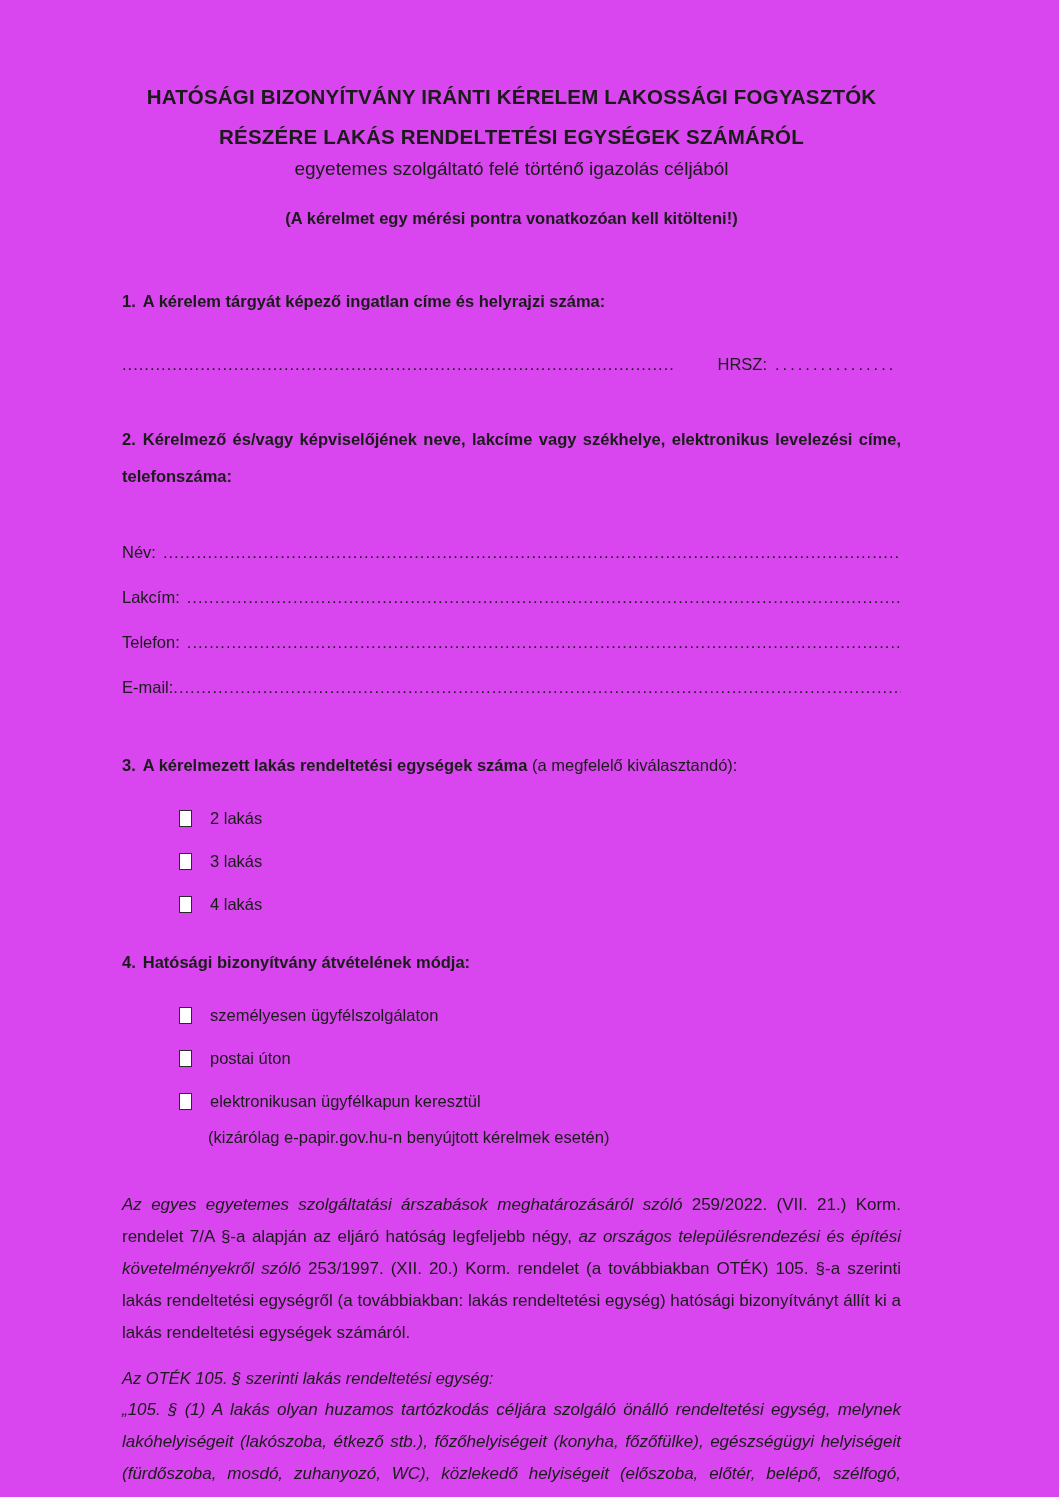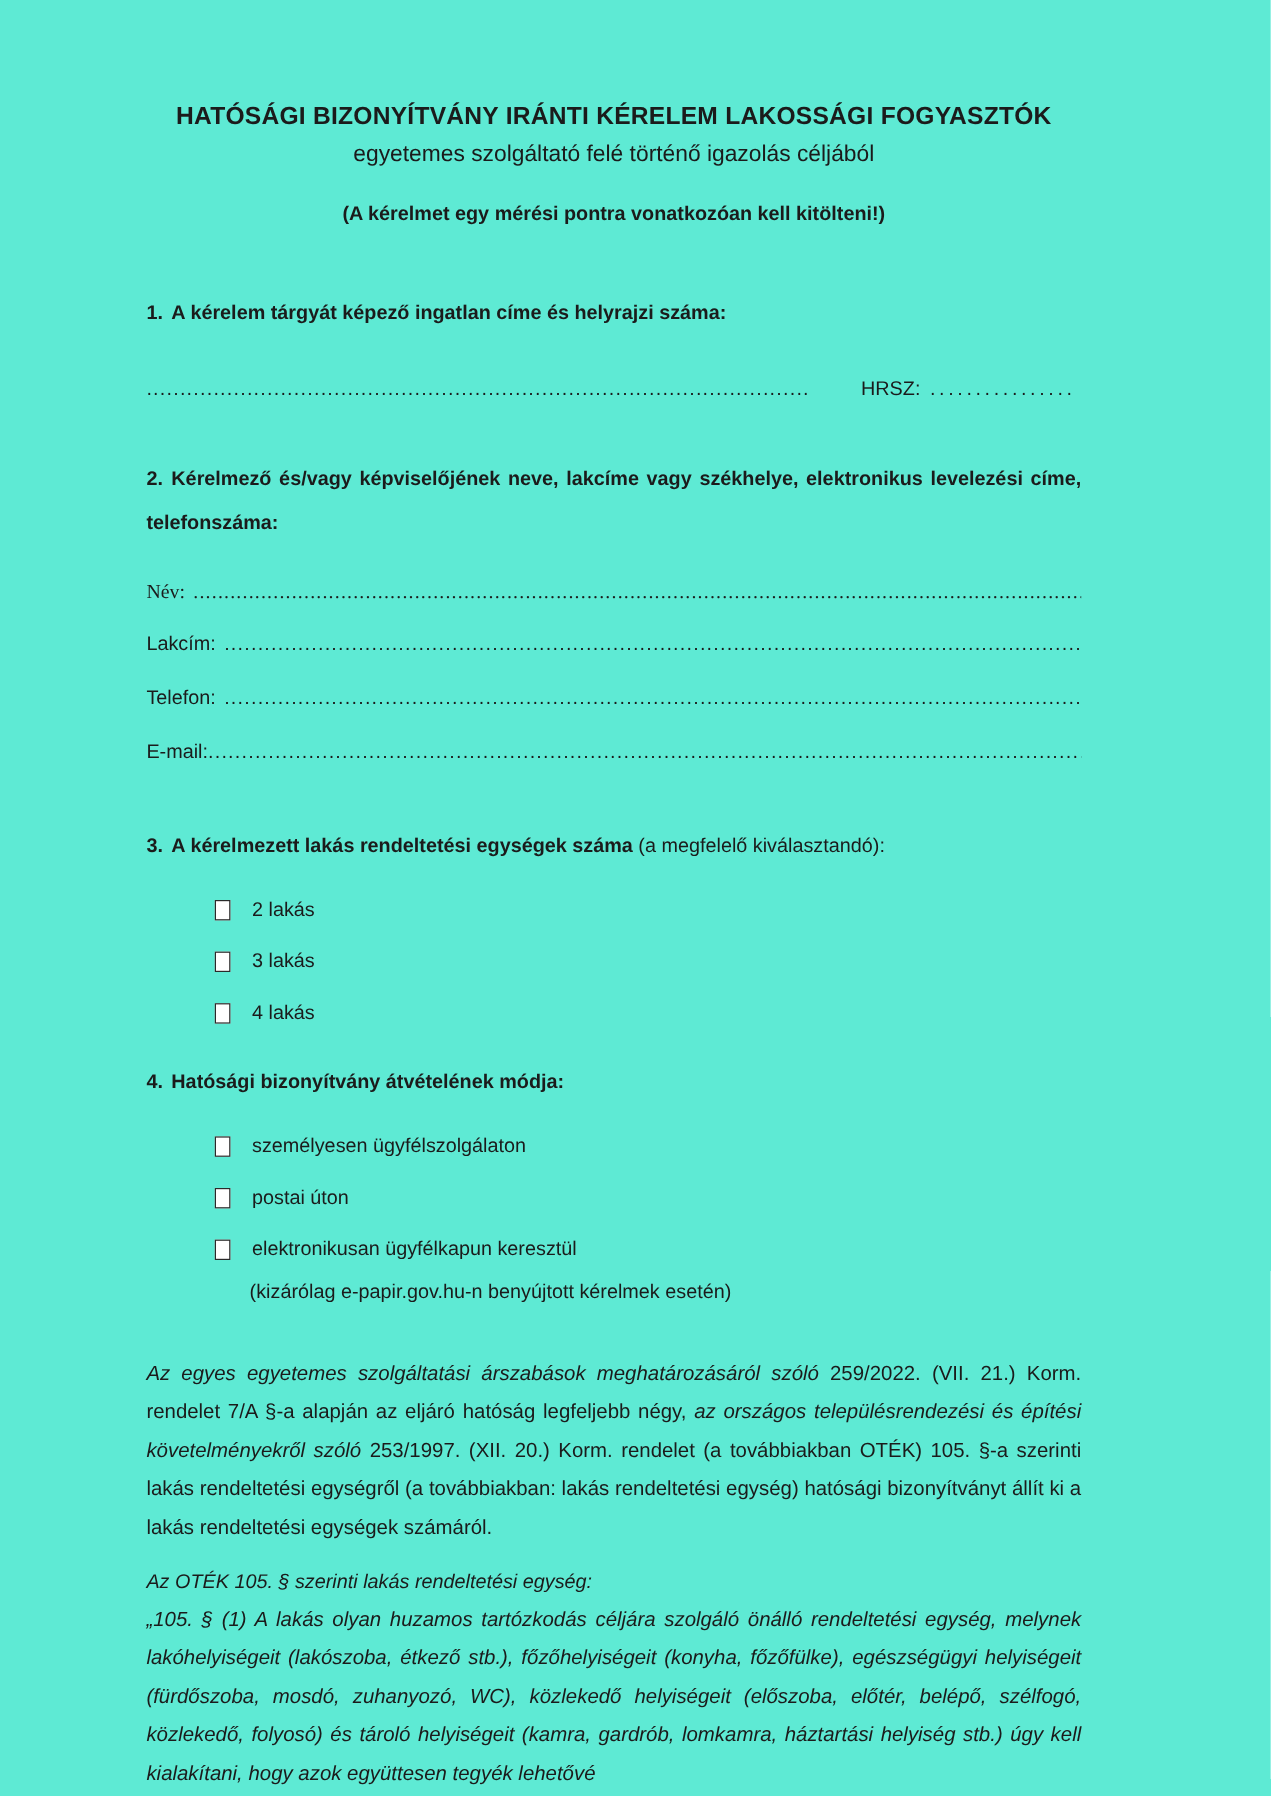--- a/index.html
+++ b/index.html
@@ -1,21 +1,21 @@
 <!DOCTYPE html>
 <html lang="hu"><head>
 <meta charset="utf-8">
 <style>
   html, body { margin: 0; padding: 0; background: #ffffff; }
   .page {
     position: relative;
     width: 1059px;
     height: 1497px;
     margin: 0 auto;
-    background: #5eead4;
+    background: #d946ef;
     box-sizing: border-box;
     padding: 86px 158px 20px 122px;
     overflow: hidden;
     color: #1b1b1b;
     font-family: "Liberation Sans", sans-serif;
     font-size: 16.5px;
     line-height: 22px;
   }
   
   .title-block { text-align: center; }
@@ -39,21 +39,21 @@
   .grow { flex: 1 1 auto; }
   .addr-row { margin-top: 40px; }
   .addr-spacer { flex: none; width: 44px; }
   .hrsz-label { flex: none; margin-right: 8px; }
   .hrsz-fill { flex: none; width: 126px; letter-spacing: 3px; }
   
   .sec1 { margin-top: 60px; }
   .sec2 { margin-top: 46px; }
   .sec2 .sec-heading { text-align: justify; line-height: 37px; }
   .field-row { margin-top: 26px; }
-  .field-row.first { margin-top: 28px; font-family: Liberation Serif, serif; }
+  .field-row.first { margin-top: 48px; }
   .field-label { flex: none; margin-right: 7px; line-height: 19px; }
   .field-row.email .field-label { margin-right: 0; }
   
   .sec3 { margin-top: 56px; }
   .sec4 { margin-top: 36px; }
   .opt-row { display: flex; align-items: center; padding-left: 57px; margin-top: 24px; line-height: 19px; }
   .opt-row.first { margin-top: 32px; text-align: right; }
   .checkbox {
     flex: none;
     width: 11px;
@@ -69,20 +69,21 @@
   .it { font-style: italic; }
   .otek-heading { margin: 13px 0 0 0; line-height: 32px; font-style: italic; }
 </style>
 </head>
 <body>
 
 <div class="page">
 
   <header class="title-block">
     <div class="title">HATÓSÁGI BIZONYÍTVÁNY IRÁNTI KÉRELEM LAKOSSÁGI FOGYASZTÓK</div>
+    <div class="title">RÉSZÉRE LAKÁS RENDELTETÉSI EGYSÉGEK SZÁMÁRÓL</div>
     <div class="subtitle">egyetemes szolgáltató felé történő igazolás céljából</div>
     <div class="form-note">(A kérelmet egy mérési pontra vonatkozóan kell kitölteni!)</div>
   </header>
 
   <section class="sec1">
     <div class="sec-heading">
       <span class="num">1.</span><span>A kérelem tárgyát képező ingatlan címe és helyrajzi száma:</span>
     </div>
     <div class="fill-row addr-row">
       <span class="dots grow">........................................................................................................................................................</span>

